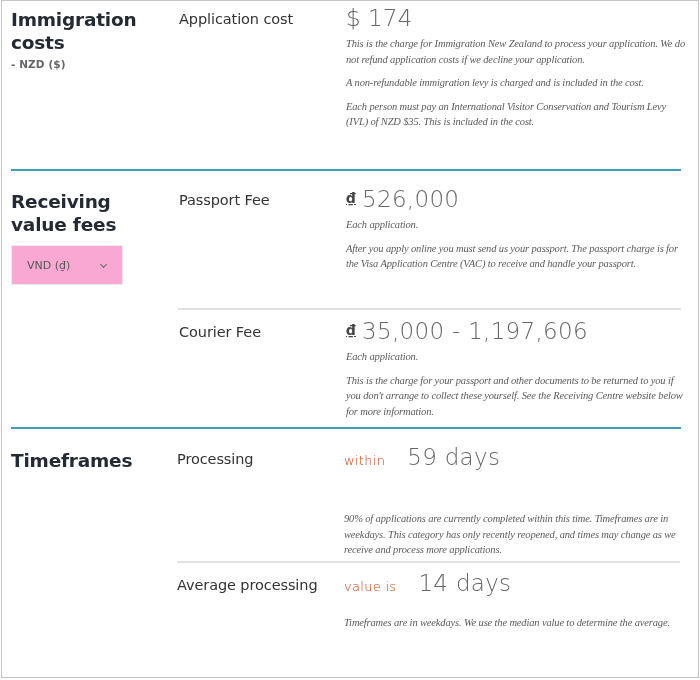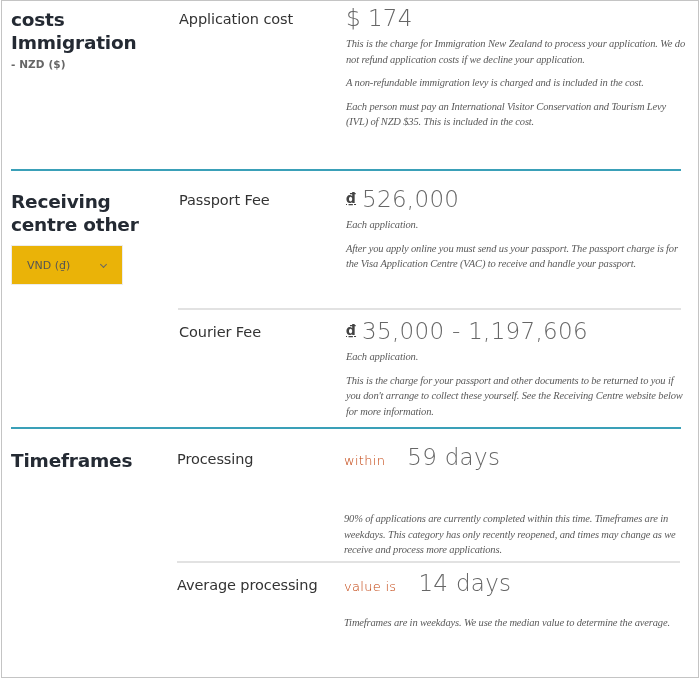--- a/index.html
+++ b/index.html
@@ -36,58 +36,58 @@
       font-family: Liberation Serif, serif; font-style: italic; font-size: 10.5px;
       line-height: 15.5px; color: #5a5a5a; width: 340px; letter-spacing: -0.15px;
     }
     .desc + .desc { margin-top: 8px; }
 
     .teal-line { position: absolute; height: 2px; background: #3aa0b8; }
     .gray-line { position: absolute; height: 2px; background: #e2e2e2; }
 
     .dropdown {
       position: absolute; left: 11px; top: 245px; width: 112px; height: 40px;
-      border: 1px solid #ececec; background: #eab308; display: flex; align-items: center;
+      border: 1px solid #ececec; background: #f9a8d4; display: flex; align-items: center;
       padding-left: 15px; cursor: pointer;
     }
     .dropdown .dd-label { font-size: 11px; color: #555; }
     .dropdown .chevron {
       position: absolute; right: 16px; top: 16px; width: 5px; height: 5px;
       border-right: 1.3px solid #666; border-bottom: 1.3px solid #666; transform: rotate(45deg);
     }
   </style>
 </head>
 <body>
 
 <div class="frame"></div>
 
 <div class="abs sec-title" style="left:11px; top:8px;">
+  <div>Immigration</div>
   <div>costs</div>
-  <div>Immigration</div>
 </div>
 <div class="abs sec-title-sub sec-sub" style="left:11px; top:58px;">- NZD ($)</div>
 
 <div class="abs row-label" style="left:179px; top:11px;">Application cost</div>
 
 <div class="abs amount" style="left:346px; top:5px;">
   <span class="big" style="margin-right:7px;">$</span>
   <span class="big">174</span>
 </div>
 
 <div class="abs" style="left:346px; top:36px;">
   <p class="desc">This is the charge for Immigration New Zealand to process your application. We do not refund application costs if we decline your application.</p>
   <p class="desc">A non-refundable immigration levy is charged and is included in the cost.</p>
   <p class="desc">Each person must pay an International Visitor Conservation and Tourism Levy (IVL) of NZD $35. This is included in the cost.</p>
 </div>
 
 <div class="teal-line" style="left:11px; top:169px; width:670px;"></div>
 
 <div class="abs sec-title" style="left:11px; top:190px;">
   <div>Receiving</div>
-  <div>centre other</div>
+  <div>value fees</div>
 </div>
 
 <div class="dropdown">
   <span class="dd-label">VND (₫)</span>
   <span class="chevron"></span>
 </div>
 
 <div class="abs row-label" style="left:179px; top:192px;">Passport Fee</div>
 <div class="abs amount" style="left:346px; top:186px;">
   <span class="cur-d">₫</span>

